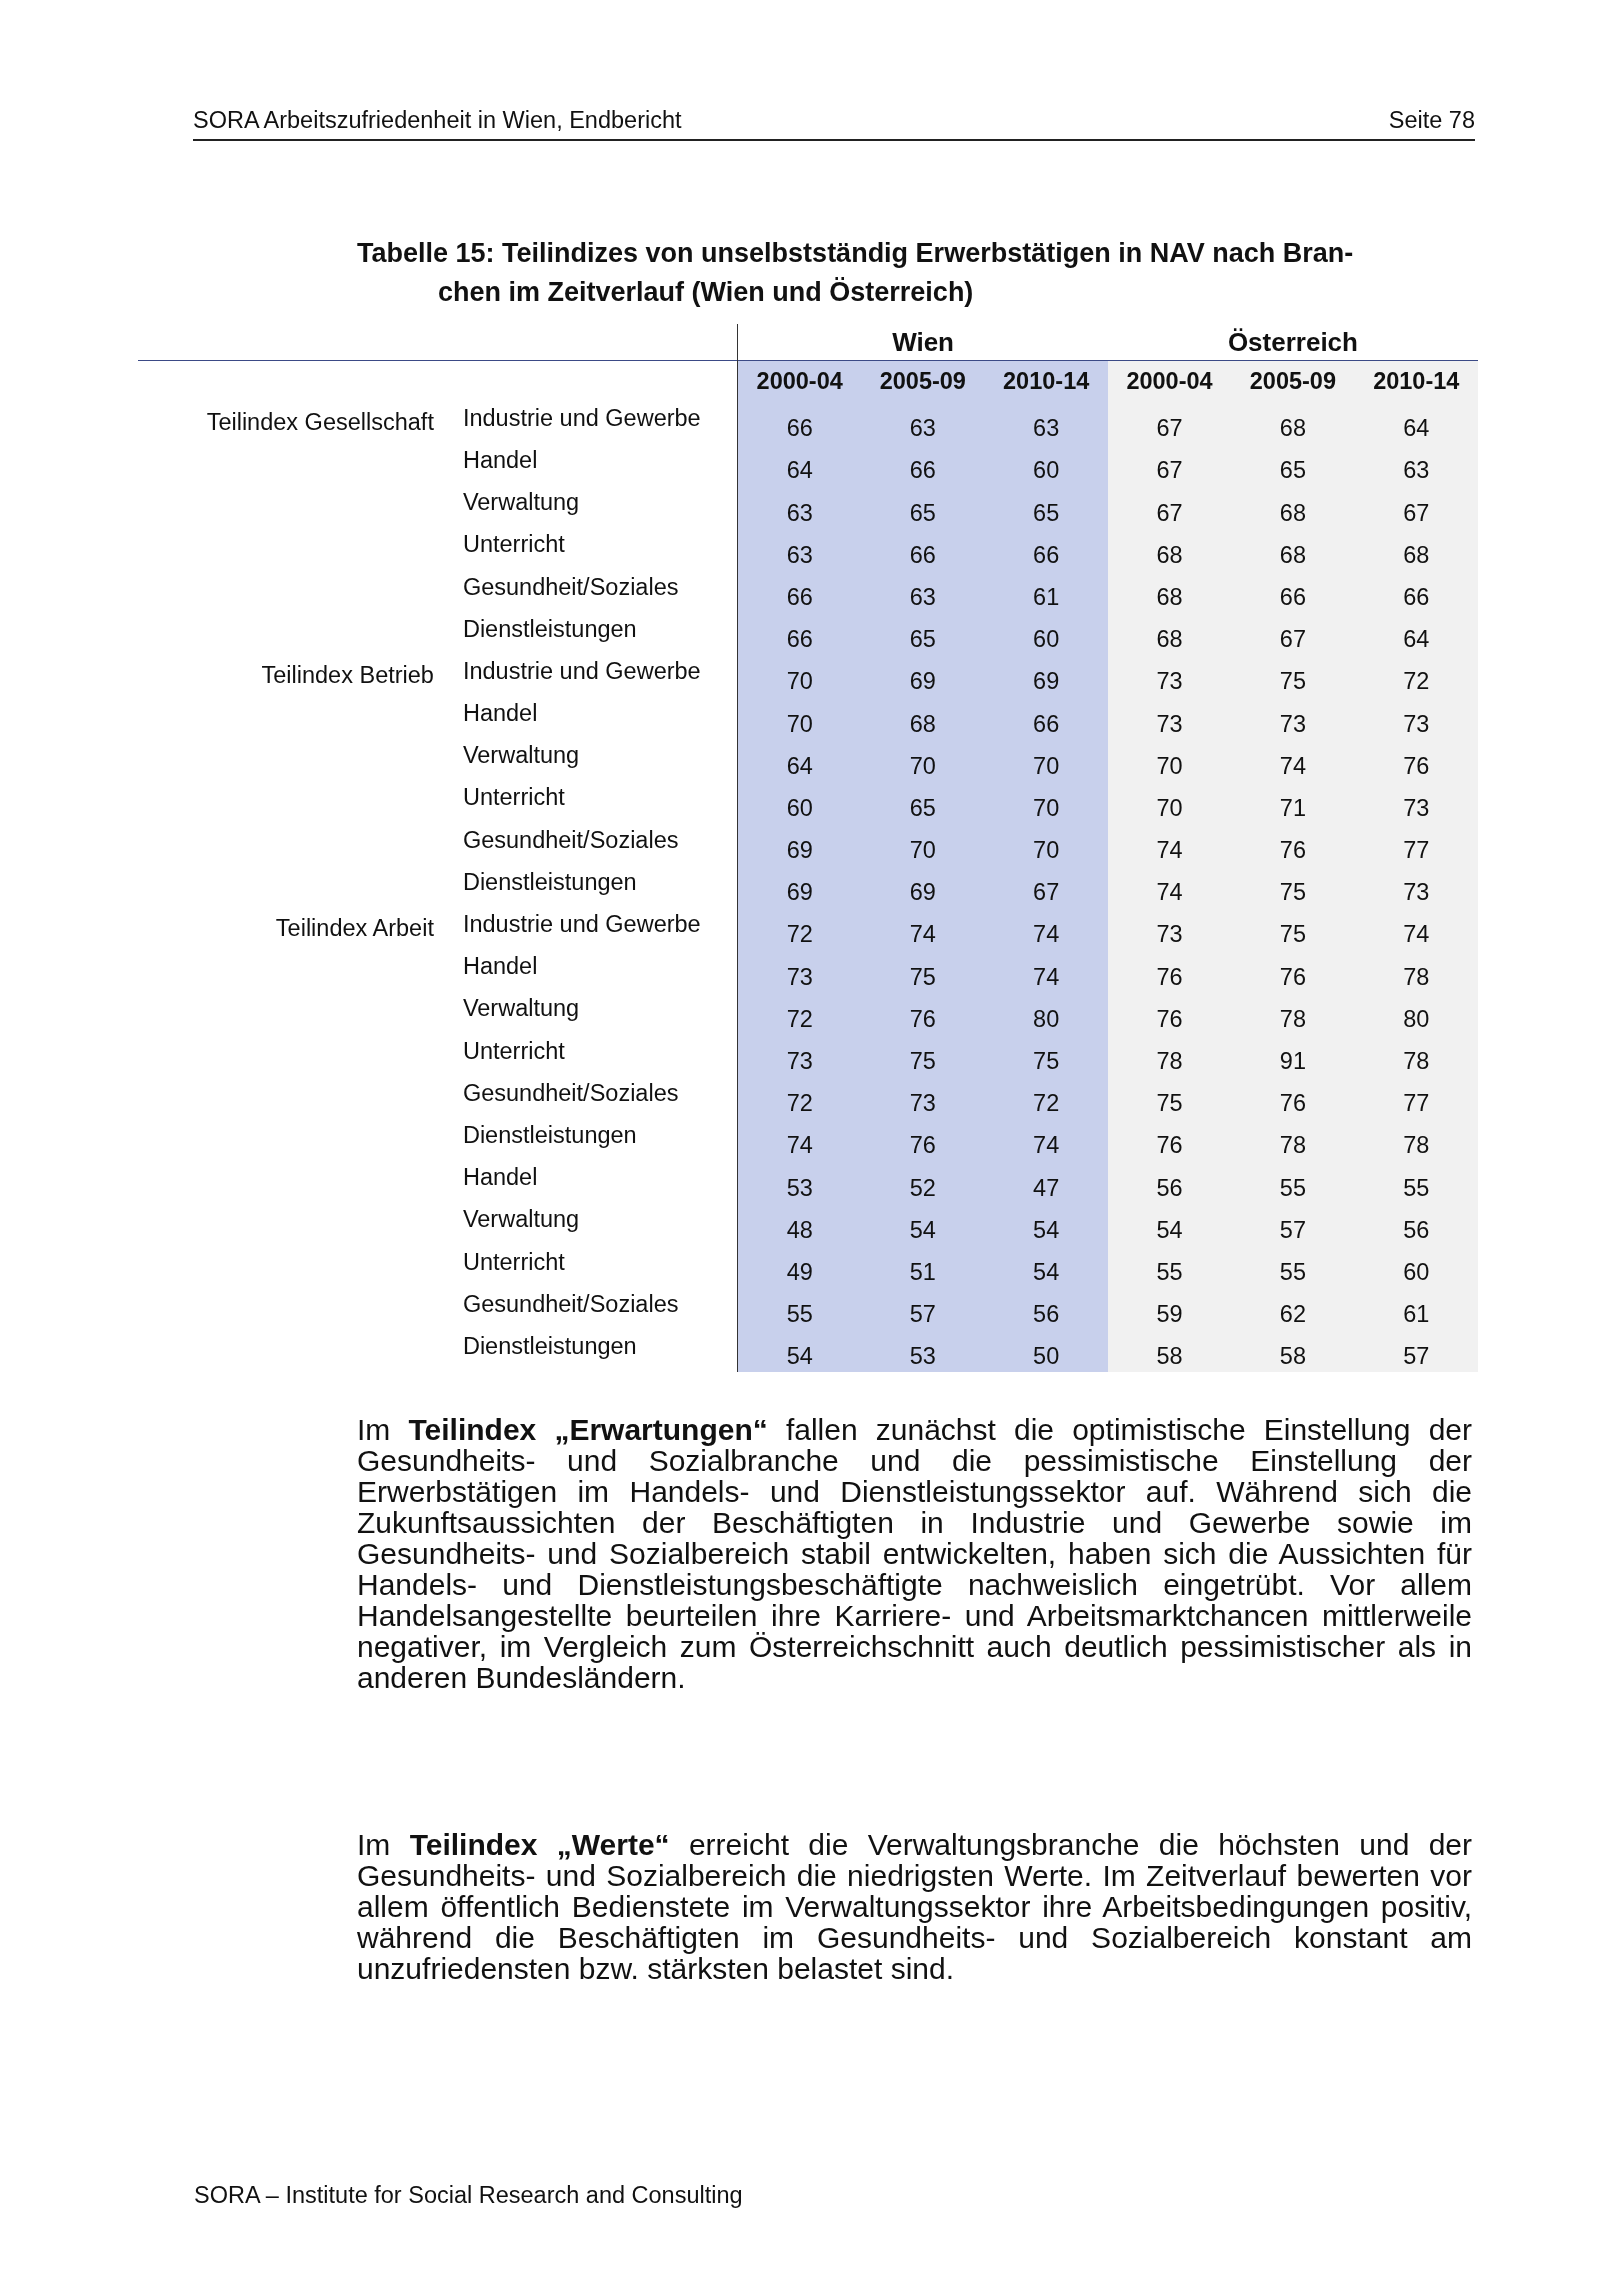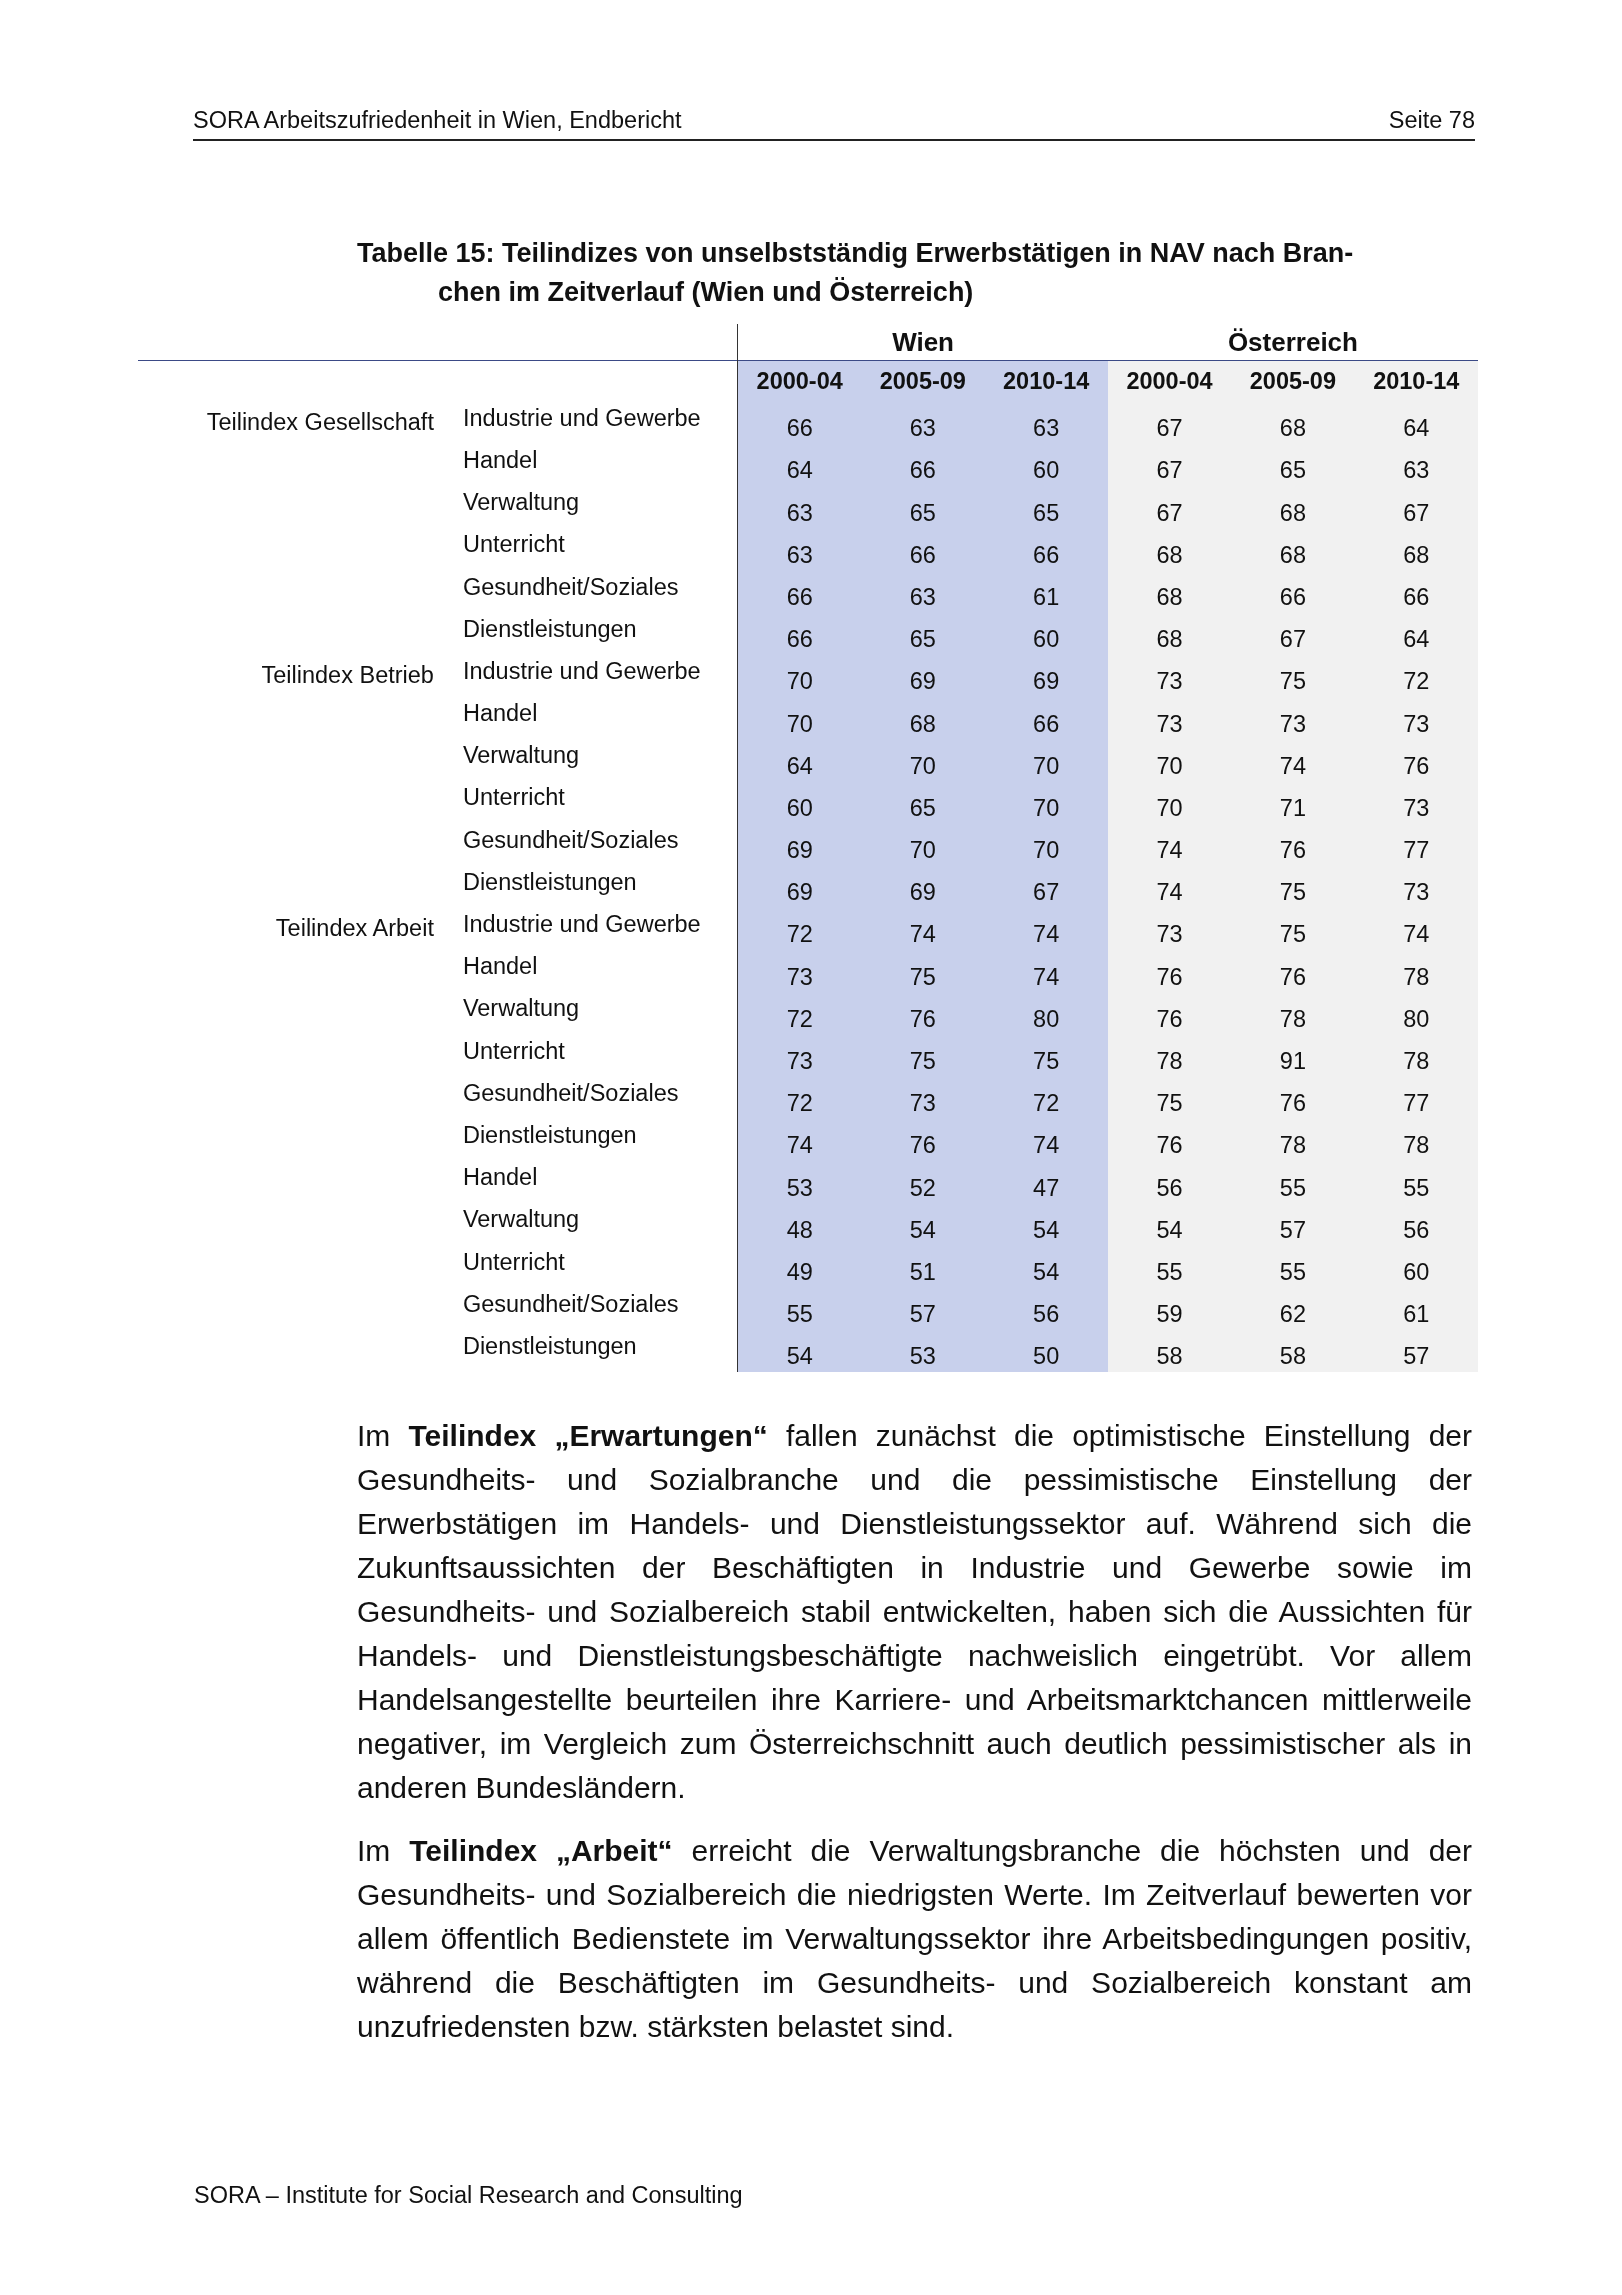--- a/index.html
+++ b/index.html
@@ -31,21 +31,21 @@
   .period-head { border-top: 1.6px solid #3b4a86; margin-top: 40px; }
   .sep { border-right: 1.6px solid #333333; }
   .wien { background: #c8d0ec; }
   .oest { background: #f1f1f1; }
   td.group-label { font-weight: normal; text-align: right; padding-right: 13px; font-size: 23.5px; white-space: nowrap; }
   td.branch { padding-left: 16px; white-space: nowrap; vertical-align: top; padding-top: 3.2px; }
   td.num { text-align: center; vertical-align: bottom; padding-bottom: 1.6px; }
 
   .body-text {
     position: absolute; left: 357px; width: 1115px;
-    font-size: 30px; line-height: 44px; text-align: justify;
+    font-size: 30px; line-height: 31px; text-align: justify;
   }
   .p1 { top: 1384px; }
   .p2 { top: 1799px; }
   .body-text b { font-weight: bold; }
 
   .page-footer {
     position: absolute; left: 194px; top: 2182px; font-size: 23.5px;
   }
 </style>
 </head>
@@ -324,17 +324,17 @@
         </tr>
       </tbody>
   </table>
 </div>
 
 <p class="body-text p1">
   <span>Im </span><b>Teilindex „Erwartungen“</b><span> fallen zunächst die optimistische Einstellung der Gesundheits- und Sozialbranche und die pessimistische Einstellung der Erwerbstätigen im Handels- und Dienstleistungssektor auf. Während sich die Zukunftsaussichten der Beschäftigten in Industrie und Gewerbe sowie im Gesundheits- und Sozialbereich stabil entwickelten, haben sich die Aussichten für Handels- und Dienstleistungsbeschäftigte nachweislich eingetrübt. Vor allem Handelsangestellte beurteilen ihre Karriere- und Arbeitsmarktchancen mittlerweile negativer, im Vergleich zum Österreichschnitt auch deutlich pessimistischer als in anderen Bundesländern.</span>
 </p>
 
 <p class="body-text p2">
-  <span>Im </span><b>Teilindex „Arbeit“</b><span> erreicht die Verwaltungsbranche die höchsten und der Gesundheits- und Sozialbereich die niedrigsten Werte. Im Zeitverlauf bewerten vor allem öffentlich Bedienstete im Verwaltungssektor ihre Arbeitsbedingungen positiv, während die Beschäftigten im Gesundheits- und Sozialbereich konstant am unzufriedensten bzw. stärksten belastet sind.</span>
+  <span>Im </span><b>Teilindex „Werte“</b><span> erreicht die Verwaltungsbranche die höchsten und der Gesundheits- und Sozialbereich die niedrigsten Werte. Im Zeitverlauf bewerten vor allem öffentlich Bedienstete im Verwaltungssektor ihre Arbeitsbedingungen positiv, während die Beschäftigten im Gesundheits- und Sozialbereich konstant am unzufriedensten bzw. stärksten belastet sind.</span>
 </p>
 
 <div class="page-footer">SORA – Institute for Social Research and Consulting</div>
 
 
 </body></html>

